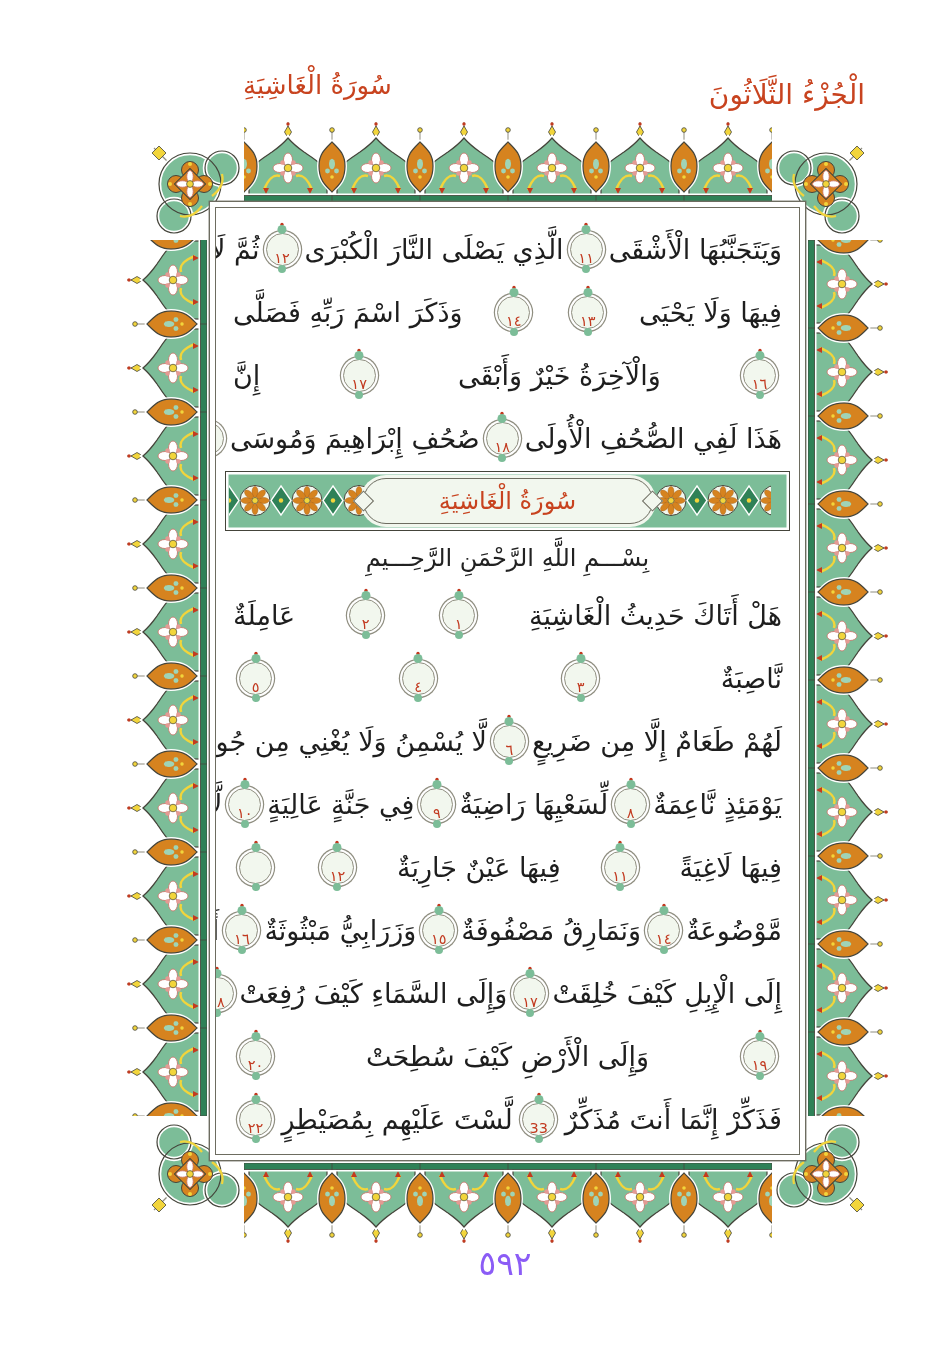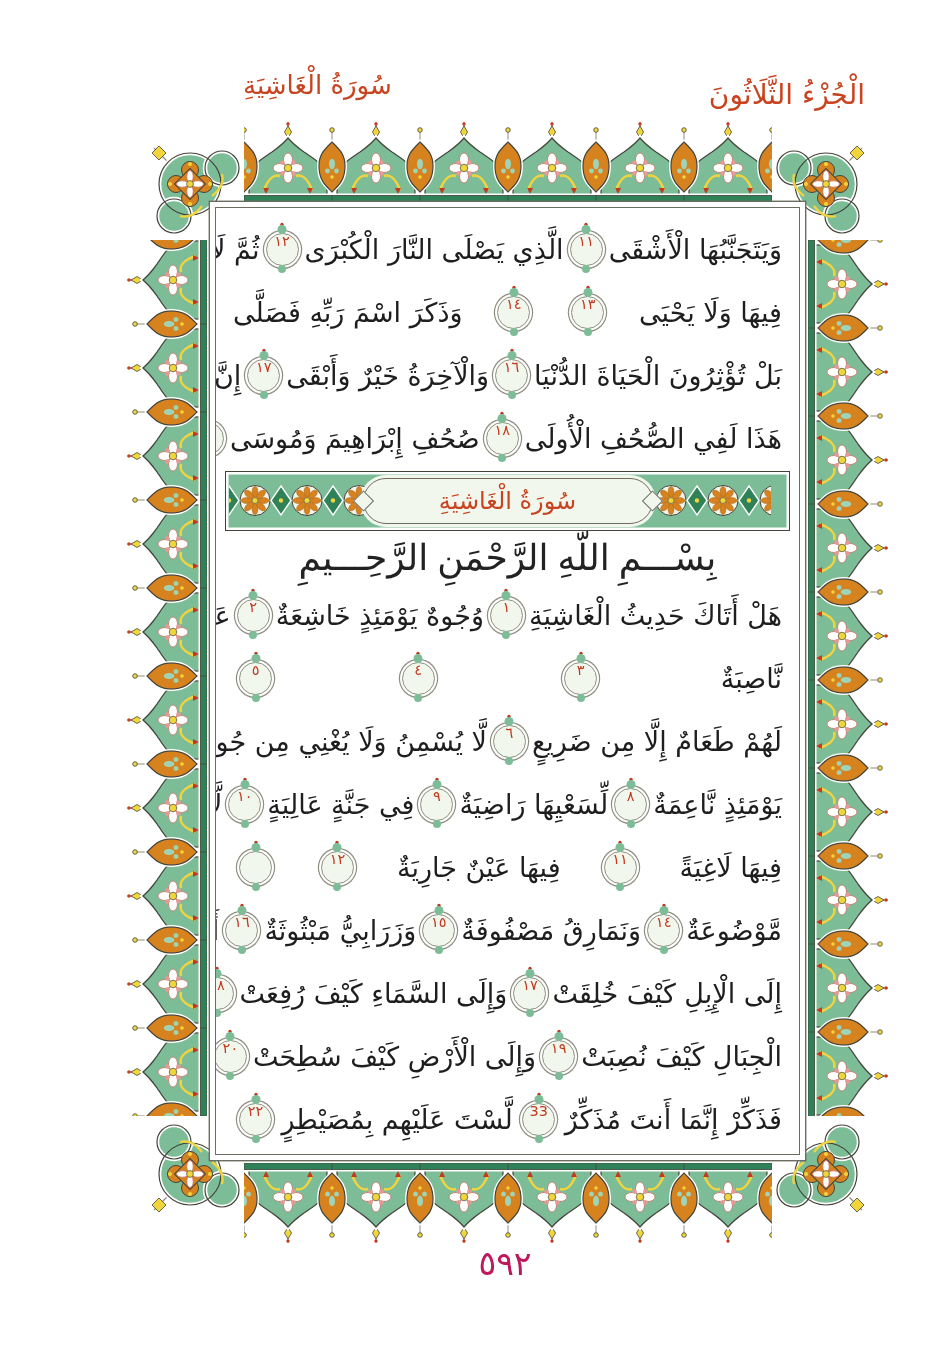--- a/index.html
+++ b/index.html
@@ -10,40 +10,40 @@
   
   .hdr{
     position:absolute;color:#c8431f;font-size:26px;line-height:1.2;
     direction:rtl;white-space:nowrap;
   }
   #hdr-left{left:243px;top:70px}
   #hdr-right{right:80px;top:78px;font-size:28px}
   
   #page-number{
     position:absolute;left:385px;top:1244px;width:240px;text-align:center;
-    color:#be185d;font-size:33px;direction:rtl;
+    color:#8b5cf6;font-size:33px;direction:rtl;
   }
   
   #frame-svg{position:absolute;left:0;top:0;pointer-events:none}
   
   #textbox{
     position:absolute;left:215px;top:207px;width:585px;height:948px;
     box-sizing:border-box;background:#ffffff;
     border:1.6px solid #6d6c60;
     box-shadow:0 0 0 5px #ffffff,0 0 0 6.4px #6d6c60;
     padding:10px 17px 6px;display:flex;flex-direction:column;overflow:hidden;
   }
   .qline{
     flex:0 0 63px;display:flex;align-items:center;justify-content:space-between;
     direction:rtl;font-size:27px;color:#1e1e1e;white-space:nowrap;
   }
   .qtxt{white-space:nowrap}
   
   .aya{
-    position:relative;display:inline-flex;align-items:flex-start;justify-content:center;
+    position:relative;display:inline-flex;align-items:flex-end;justify-content:center;
     width:31px;height:31px;border-radius:50%;background:#f2f7ee;
     border:1.2px solid #8f8e80;
     box-shadow:0 0 0 2px #ffffff,0 0 0 3.2px #8f8e80;
     margin:0 6px;flex:none;
   }
   .aya::before{
     content:"";position:absolute;top:-9px;left:50%;transform:translateX(-50%);
     width:9px;height:9px;background:#7cbd98;border-radius:50%;
     box-shadow:0 -5px 0 -2.8px #c23a20;
   }
@@ -68,21 +68,21 @@
   .cartouche::before,.cartouche::after{
     content:"";position:absolute;top:50%;width:13px;height:13px;background:#f2f7ee;
     border:1.5px solid #6d6c60;transform:translateY(-50%) rotate(45deg);
   }
   .cartouche::before{left:-8px}
   .cartouche::after{right:-8px}
   .cartouche span{color:#c8431f;font-size:24px;direction:rtl;white-space:nowrap}
   
   .bismillah{
     flex:0 0 52px;display:flex;align-items:center;justify-content:center;
-    font-size:36px;color:#222222;direction:rtl;white-space:nowrap;font-family:Liberation Serif, serif;
+    font-size:24px;color:#222222;direction:rtl;white-space:nowrap;
   }
 </style>
 </head>
 <body>
 
 <div class="hdr" id="hdr-left">سُورَةُ الْغَاشِيَةِ</div>
 <div class="hdr" id="hdr-right">الْجُزْءُ الثَّلَاثُونَ</div>
 
 <svg id="frame-svg" width="945" height="1359" viewBox="0 0 945 1359" aria-hidden="true">
   <defs>
@@ -211,21 +211,20 @@
       </div><div class="qline">
         <span class="qtxt">فِيهَا وَلَا يَحْيَى</span>
         <span class="aya">
           <span class="ayan">١٣</span>
         </span>
         <span class="aya">
           <span class="ayan">١٤</span>
         </span>
         <span class="qtxt">وَذَكَرَ اسْمَ رَبِّهِ فَصَلَّى</span>
       </div><div class="qline">
-        <span class="qtxt">بَلْ تُؤْثِرُونَ الْحَيَاةَ الدُّنْيَا</span>
         <span class="aya">
           <span class="ayan">١٦</span>
         </span>
         <span class="qtxt">وَالْآخِرَةُ خَيْرٌ وَأَبْقَى</span>
         <span class="aya">
           <span class="ayan">١٧</span>
         </span>
         <span class="qtxt">إِنَّ</span>
       </div><div class="qline">
         <span class="qtxt">هَذَا لَفِي الصُّحُفِ الْأُولَى</span>
@@ -274,21 +273,20 @@
 
   <div class="bismillah">
     <span>بِسْـــمِ اللَّهِ الرَّحْمَنِ الرَّحِـــيمِ</span>
   </div>
 
   <div id="lines-bottom" style="display: contents;"><div class="qline">
         <span class="qtxt">هَلْ أَتَاكَ حَدِيثُ الْغَاشِيَةِ</span>
         <span class="aya">
           <span class="ayan">١</span>
         </span>
-        <span class="qtxt">وُجُوهٌ يَوْمَئِذٍ خَاشِعَةٌ</span>
         <span class="aya">
           <span class="ayan">٢</span>
         </span>
         <span class="qtxt">عَامِلَةٌ</span>
       </div><div class="qline">
         <span class="qtxt">نَّاصِبَةٌ</span>
         <span class="aya">
           <span class="ayan">٣</span>
         </span>
         <span class="aya">
@@ -344,21 +342,20 @@
       </div><div class="qline">
         <span class="qtxt">إِلَى الْإِبِلِ كَيْفَ خُلِقَتْ</span>
         <span class="aya">
           <span class="ayan">١٧</span>
         </span>
         <span class="qtxt">وَإِلَى السَّمَاءِ كَيْفَ رُفِعَتْ</span>
         <span class="aya">
           <span class="ayan">١٨</span>
         </span>
       </div><div class="qline">
-        <span class="qtxt">الْجِبَالِ كَيْفَ نُصِبَتْ</span>
         <span class="aya">
           <span class="ayan">١٩</span>
         </span>
         <span class="qtxt">وَإِلَى الْأَرْضِ كَيْفَ سُطِحَتْ</span>
         <span class="aya">
           <span class="ayan">٢٠</span>
         </span>
       </div><div class="qline">
         <span class="qtxt">فَذَكِّرْ إِنَّمَا أَنتَ مُذَكِّرٌ</span>
         <span class="aya">

